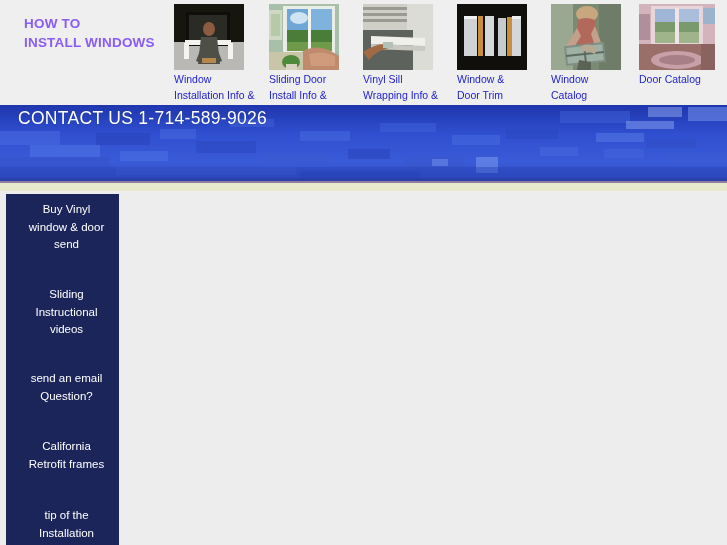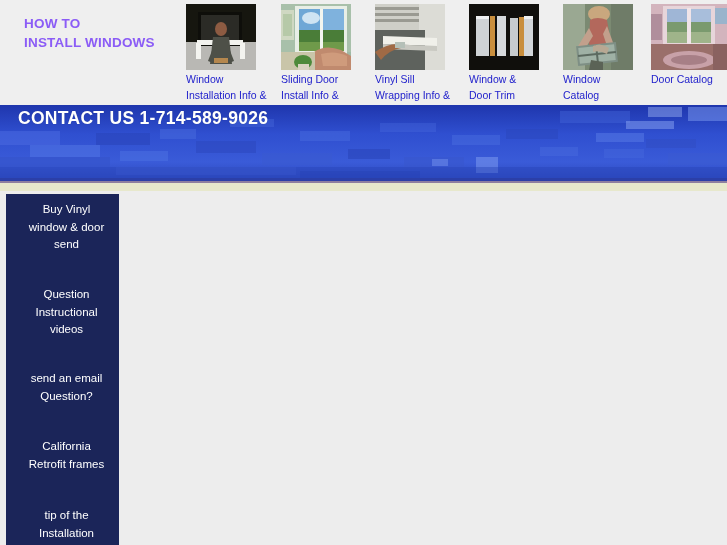--- a/index.html
+++ b/index.html
@@ -35,21 +35,21 @@
     font-weight: bold;
     color: #8b5cf6;
     line-height: 19px;
     letter-spacing: 0.2px;
   }
   #site-title .t-line { display: block; white-space: nowrap; }
 
   
   #thumb-strip {
     position: absolute;
-    left: 186px;
+    left: 174px;
     top: 4px;
     width: 541px;
     height: 101px;
   }
   .thumb-cell {
     position: absolute;
     top: 0;
     width: 95px;
   }
   .thumb-img {
@@ -83,21 +83,21 @@
   #nav-banner .mosaic {
     position: absolute;
     left: 0; top: 0;
     width: 727px; height: 76px;
   }
   #contact-line {
     position: absolute;
     left: 18px;
     top: 3px;
     font-size: 17.5px;
-    font-weight: bold;
+    font-weight: normal;
     color: #ffffff;
     letter-spacing: 0.3px;
     white-space: nowrap;
     z-index: 4;
     text-shadow: 0 0 1px rgba(0,0,0,0.25);
   }
 
   
   #divider-blue {
     position: absolute;
@@ -365,21 +365,21 @@
 
 <div id="sidebar">
 
   <div class="side-item" style="top:7px;">
     <span>Buy Vinyl</span>
     <span>window &amp; door</span>
     <span>send</span>
   </div>
 
   <div class="side-item" style="top:92px;">
-    <span>Question</span>
+    <span>Sliding</span>
     <span>Instructional</span>
     <span>videos</span>
   </div>
 
   <div class="side-item" style="top:176px;">
     <span>send an email</span>
     <span>Question?</span>
   </div>
 
   <div class="side-item" style="top:244px;">

